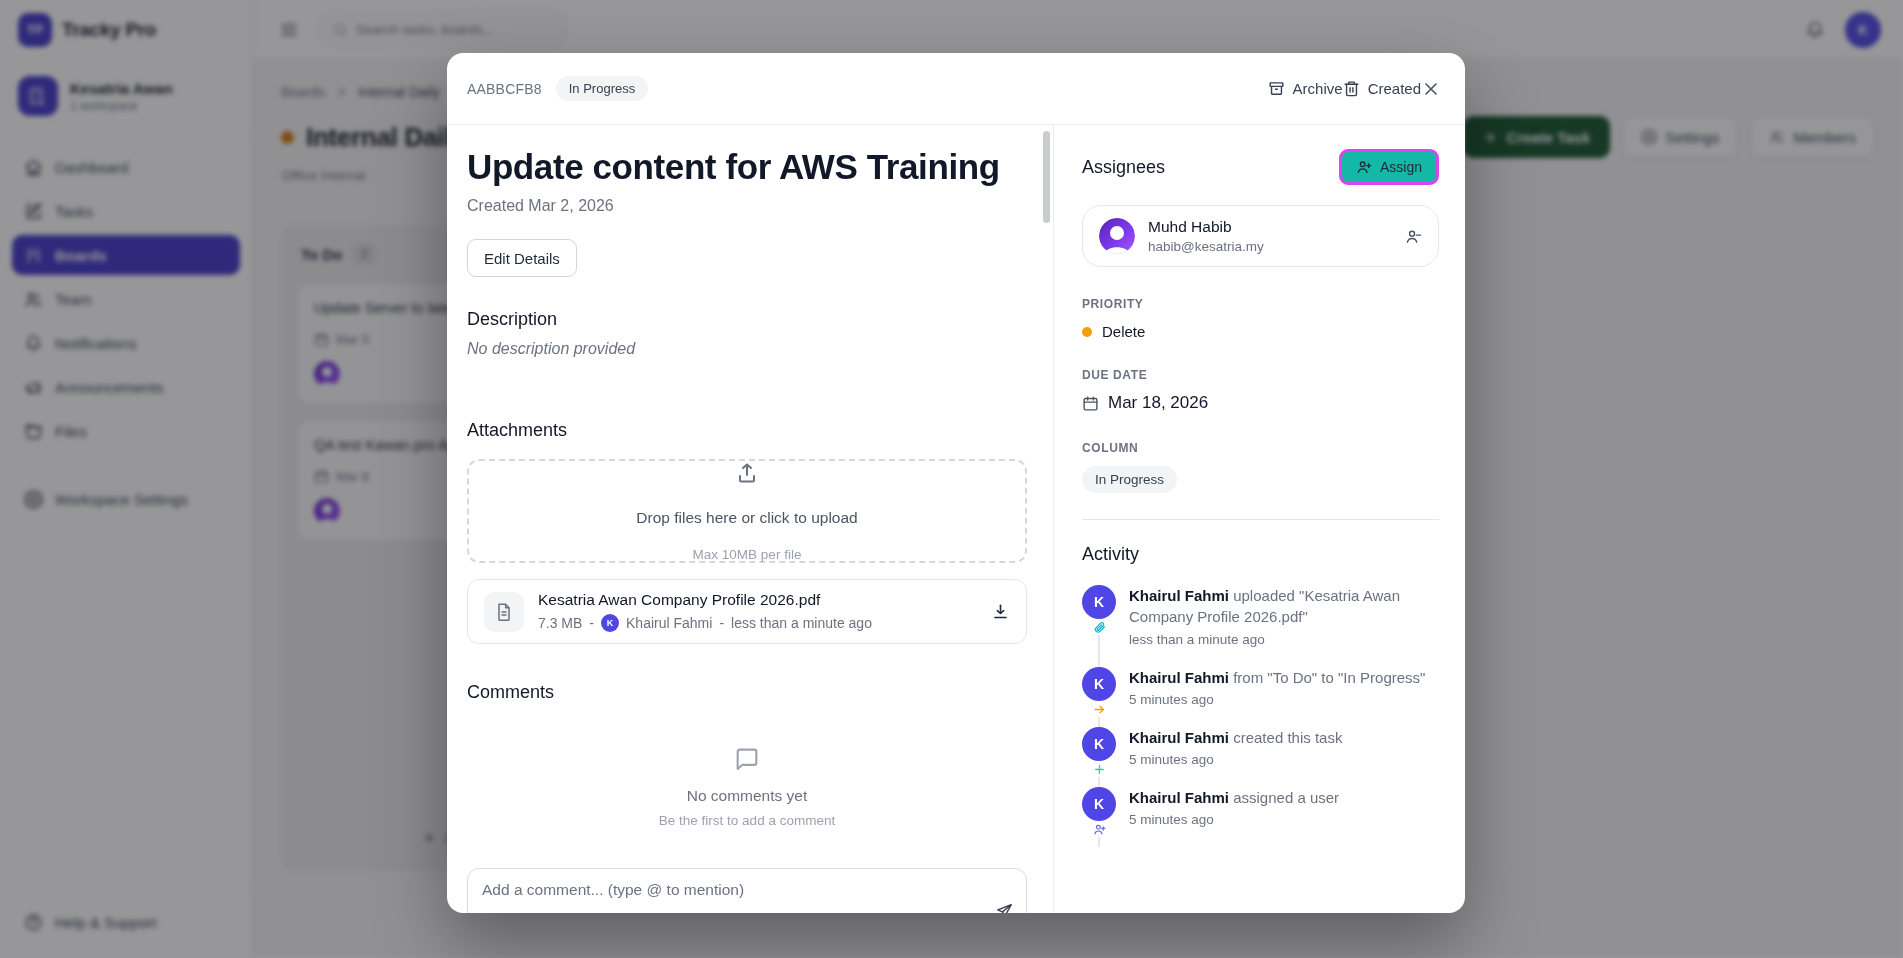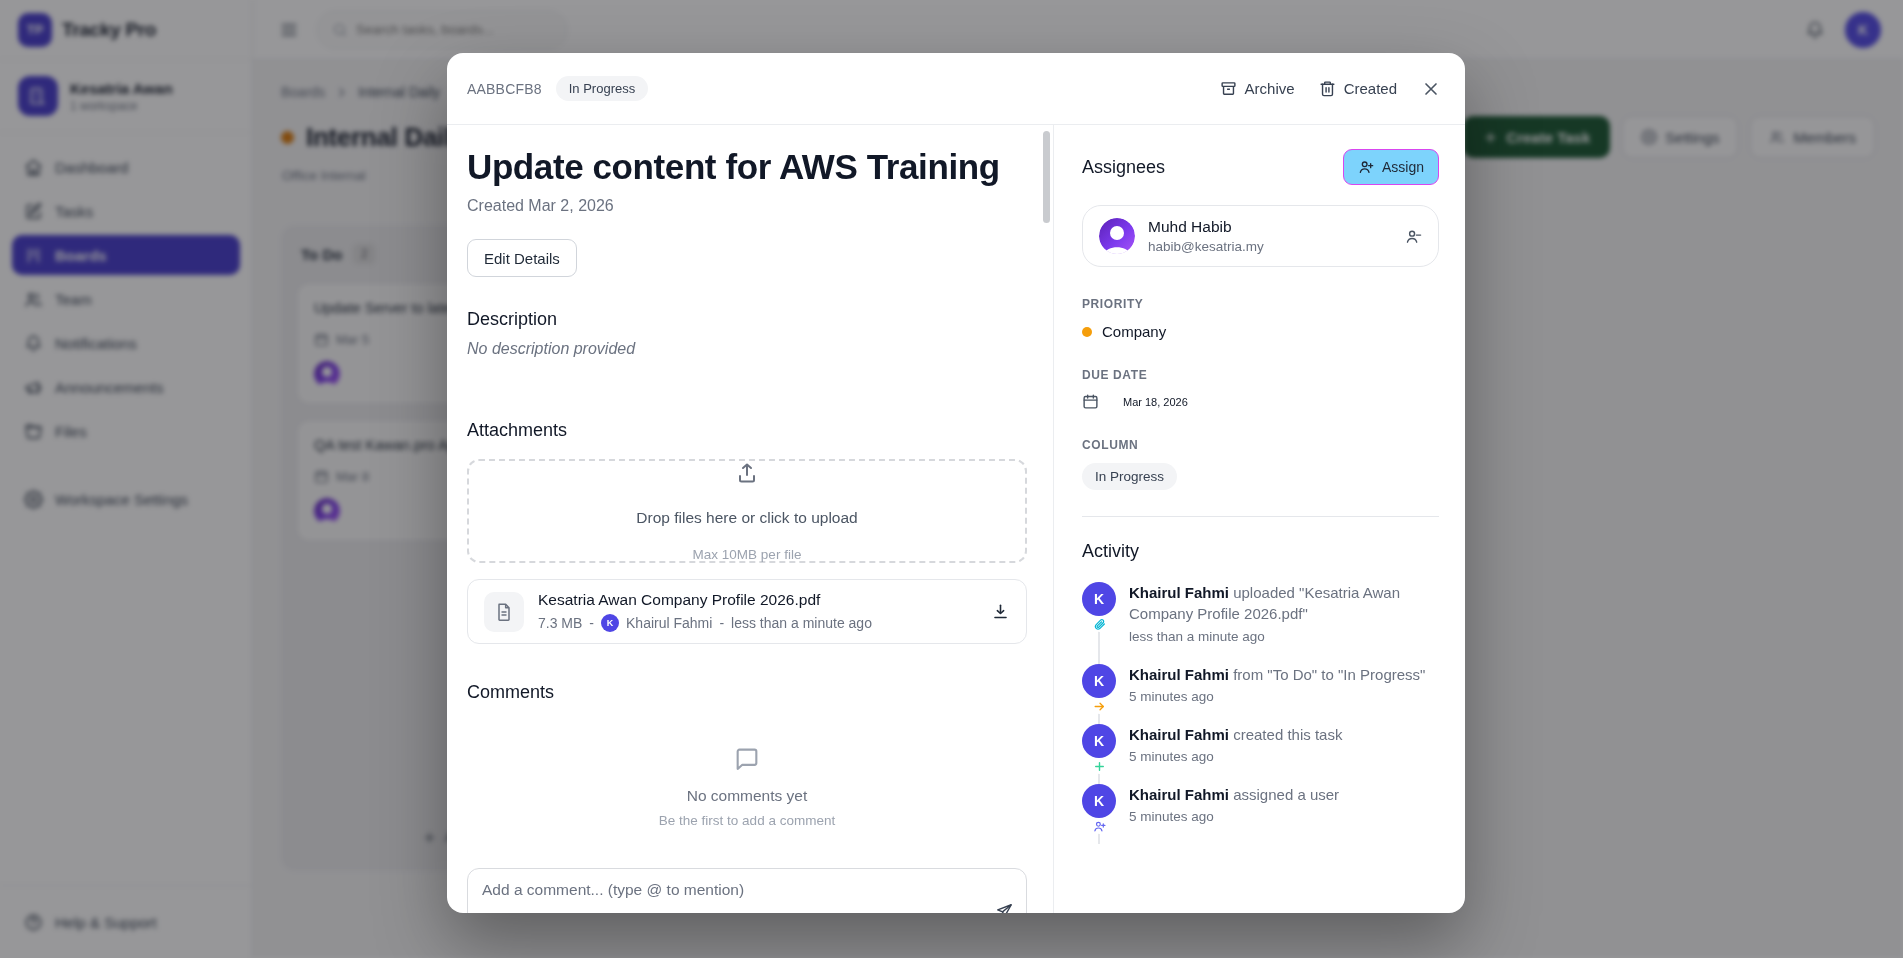--- a/index.html
+++ b/index.html
@@ -54,21 +54,21 @@
   .task-card-title { font-size:14.5px; color:#1f2937; font-weight:500; white-space:nowrap; overflow:hidden; }
   .task-date { display:flex; align-items:center; gap:7px; font-size:13px; color:#6b7280; margin-top:16px; }
   .card-avatar { width:26px; height:26px; border-radius:50%; margin-top:14px; overflow:hidden; }
   .add-task { margin-top:auto; display:flex; align-items:center; justify-content:center; gap:8px; color:#4b5563; font-size:14.5px; padding:10px; }
 
   
   .modal { position:absolute; z-index:10; left:447px; top:53px; width:1018px; height:860px; background:#fff; border-radius:16px; box-shadow:0 30px 70px rgba(0,0,0,.35); display:flex; flex-direction:column; overflow:hidden; }
   .modal-header { height:72px; flex:none; display:flex; align-items:center; gap:14px; padding:0 24px 0 20px; border-bottom:1px solid #ebedf0; }
   .task-code { font-size:14px; color:#6b7280; letter-spacing:.2px; }
   .status-pill { background:#f3f4f6; color:#374151; font-size:13px; padding:5px 13px; border-radius:999px; }
-  .header-actions { margin-left:auto; display:flex; align-items:center; gap:24px; }
+  .header-actions { margin-left:auto; display:flex; align-items:center; }
   .hdr-btn { display:flex; align-items:center; gap:8px; background:none; border:none; font-size:15px; color:#374151; font-family:"Liberation Sans", sans-serif; cursor:pointer; }
   .close-btn { background:none; border:none; color:#4b5563; display:flex; cursor:pointer; }
 
   .modal-body { flex:1; display:flex; min-height:0; }
   .pane-left { width:607px; flex:none; border-right:1px solid #ebedf0; padding:22px 26px 18px 20px; position:relative; }
   .pane-scrollbar { position:absolute; right:3px; top:6px; width:7px; height:92px; border-radius:4px; background:#c9cbcf; }
   .task-title { font-size:35px; font-weight:700; letter-spacing:-0.4px; }
   .task-created { font-size:16px; color:#6b7280; margin-top:10px; }
   .edit-btn { margin-top:24px; height:38px; padding:0 16px; border:1px solid #d1d5db; background:#fff; border-radius:9px; font-size:15px; color:#1f2937; font-family:"Liberation Sans", sans-serif; cursor:pointer; }
   .sec-heading { font-size:18px; font-weight:400; color:#111827; }
@@ -89,32 +89,32 @@
   .no-comments { font-size:15.5px; color:#6b7280; margin-top:14px; }
   .be-first { font-size:13.5px; color:#9ca3af; margin-top:8px; }
   .comment-box { position:relative; border:1px solid #d9dbdf; border-radius:12px; height:64px; }
   .comment-box textarea { width:100%; height:100%; border:none; outline:none; resize:none; border-radius:12px; padding:12px 44px 12px 14px; font-size:15.5px; color:#374151; font-family:"Liberation Sans", sans-serif; background:transparent; }
   .comment-box textarea::placeholder { color:#6b7280; }
   .send-btn { position:absolute; right:12px; bottom:10px; background:none; border:none; color:#374151; display:flex; cursor:pointer; }
 
   
   .pane-right { flex:1; padding:24px 26px 20px 28px; overflow:hidden; }
   .assignees-row { display:flex; align-items:center; justify-content:space-between; }
-  .assign-btn { display:flex; align-items:center; gap:8px; border:1px solid #d946ef; background:#7dd3fc; border-radius:9px; height:36px; padding:0 14px; font-size:14px; color:#1f2937; font-family:"Liberation Sans", sans-serif; cursor:pointer; }
+  .assign-btn { display:flex; align-items:center; gap:8px; border:3px solid #d946ef; background:#14b8a6; border-radius:9px; height:36px; padding:0 14px; font-size:14px; color:#1f2937; font-family:"Liberation Sans", sans-serif; cursor:pointer; }
   .assignee-card { margin-top:20px; border:1px solid #e5e7eb; border-radius:19px; padding:12px 16px; display:flex; align-items:center; gap:13px; }
   .grad-avatar { width:36px; height:36px; border-radius:50%; overflow:hidden; flex:none; }
   .assignee-name { font-size:15.5px; color:#111827; }
   .assignee-email { font-size:13.5px; color:#6b7280; margin-top:3px; }
   .unassign-btn { margin-left:auto; background:none; border:none; color:#4b5563; display:flex; cursor:pointer; }
   .meta-label { font-size:12px; font-weight:700; letter-spacing:.6px; color:#6b7280; }
   .priority-label { margin-top:30px; }
   .priority-val { display:flex; align-items:center; gap:10px; margin-top:12px; font-size:15px; color:#111827; }
   .priority-dot { width:10px; height:10px; border-radius:50%; }
   .due-label { margin-top:28px; }
-  .due-val { display:flex; align-items:center; gap:24px; margin-top:11px; font-size:11px; color:#111827; }
+  .due-val { display:flex; align-items:center; gap:9px; margin-top:11px; font-size:17px; color:#111827; }
   .col-label { margin-top:28px; }
   .col-pill { display:inline-block; margin-top:11px; background:#f3f4f6; color:#374151; font-size:13.5px; padding:6px 13px; border-radius:999px; }
   .right-divider { border:none; border-top:1px solid #e5e7eb; margin:26px 0 0; }
   .activity-heading { margin-top:24px; }
   .activity-list { margin-top:20px; }
   .act-item { display:flex; gap:13px; position:relative; padding-bottom:20px; }
   .act-item::before { content:""; position:absolute; left:16px; top:38px; bottom:0; width:2px; background:#e5e7eb; }
   .act-avatar-wrap { position:relative; flex:none; width:34px; }
   .act-avatar { width:34px; height:34px; border-radius:50%; background:#4f46e5; color:#fff; font-size:14px; font-weight:700; display:flex; align-items:center; justify-content:center; }
   .act-badge { position:absolute; left:10px; top:35px; z-index:1; background:#fff; border-radius:50%; padding:1px; display:flex; }
@@ -531,21 +531,21 @@
               <circle cx="10" cy="8" r="3.5"></circle>
               <path d="M3.5 20c.8-3.6 3.5-5.2 6.5-5.2s5.7 1.6 6.5 5.2"></path>
               <path d="M16 10h6"></path>
             </svg>
           </button>
       </div>
 
       <div class="meta-label priority-label">PRIORITY</div>
       <div class="priority-val">
         <span class="priority-dot" style="background:#f59e0b"></span>
-        <span>Company</span>
+        <span>Delete</span>
       </div>
 
       <div class="meta-label due-label">DUE DATE</div>
       <div class="due-val">
         <span class="ic" style="color:#4b5563">
             <svg width="17" height="17" viewBox="0 0 24 24" fill="none" stroke="currentColor" stroke-width="2" stroke-linecap="round">
               <rect x="3" y="5" width="18" height="16" rx="2"></rect>
               <path d="M8 3v4M16 3v4M3 10h18"></path>
             </svg>
           </span>

